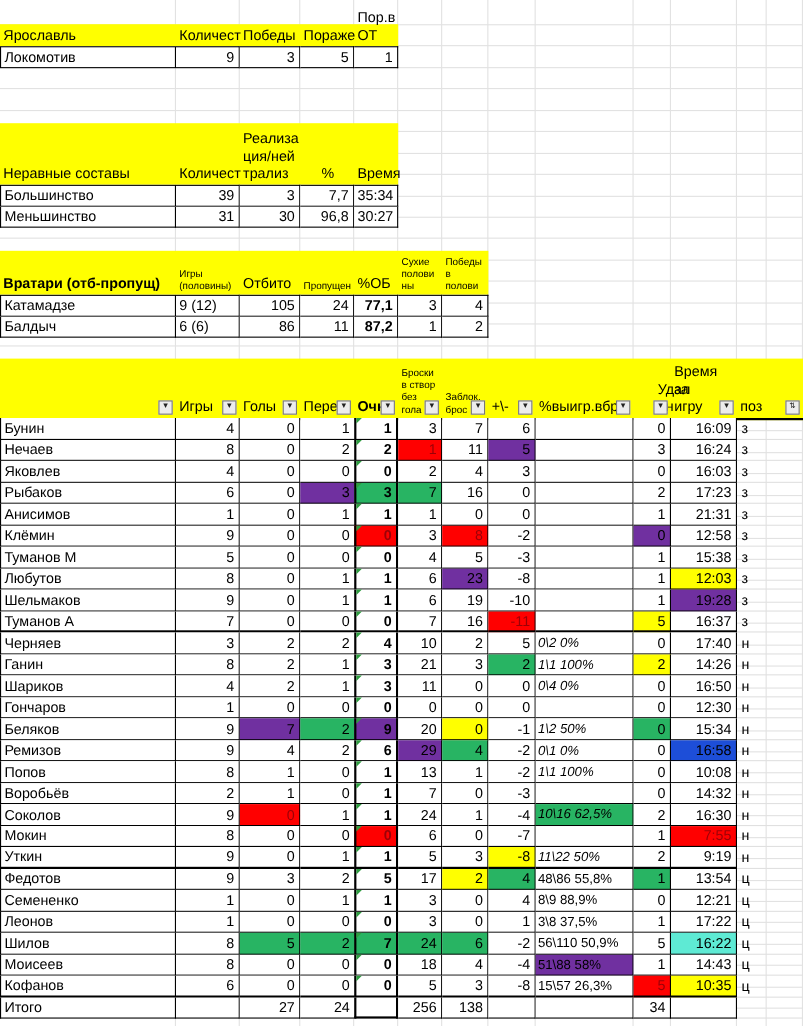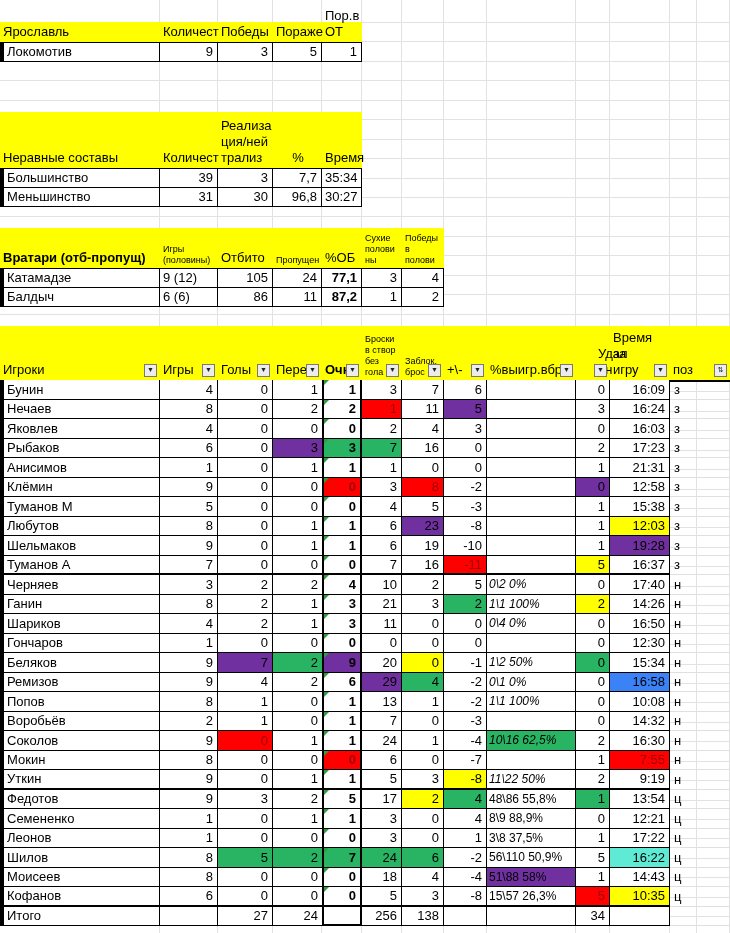--- a/index.html
+++ b/index.html
@@ -2,21 +2,21 @@
 <html><head>
 <meta charset="utf-8">
 <style>
   html,body{margin:0;padding:0;background:#fff;}
   .sheet{position:relative;width:730px;height:933px;background:#ffffff;overflow:hidden;
          font-family:"Liberation Sans",sans-serif;font-size:13px;color:#000;}
   .gline{position:absolute;background:#e2e2e2;}
   .tbl{position:absolute;left:0;display:grid;}
   .c{box-sizing:border-box;position:relative;display:flex;align-items:center;background:#fff;
      border-right:1px solid #000;border-bottom:1px solid #000;padding:0 4px;white-space:nowrap;overflow:visible;}
-  .c.first{border-left:4px solid #000000;}
+  .c.first{border-left:1px solid #000000;}
   .c.topb{border-top:1px solid #000;}
   .c.num{justify-content:flex-end;}
   .c.left{justify-content:flex-start;padding-left:3px;}
   .c.bold{font-weight:700;}
   .c.points{border-left:2.5px solid #000;border-right:2.5px solid #000;font-weight:700;}
   .c.no-r{border-right:0;}
   .c.fo{justify-content:flex-start;padding-left:2px;font-size:12px;}
   .c.it{font-style:italic;}
   .c.pos{border:0;border-bottom:1px solid #e0e0e0;background:transparent;justify-content:flex-start;padding-left:4px;}
   .c.sep{border-bottom-width:2.5px;}
@@ -193,23 +193,20 @@
         <div class="c num topb">4</div>
         <div class="c first left">Балдыч</div>
         <div class="c left">6 (6)</div>
         <div class="c num">86</div>
         <div class="c num">11</div>
         <div class="c num bold">87,2</div>
         <div class="c num">1</div>
         <div class="c num">2</div>
       </div>
       <div class="ybox" style="left: 0px; top: 326px; width: 730px; height: 54px; border-bottom: 2px solid rgb(0, 0, 0);">
-        <div class="hcell" style="left: 0px; width: 160px;">
-          <div class="hline">Игроки</div>
-        </div>
         <div class="hcell" style="left: 160px; width: 58px;">
           <div class="hline">Игры</div>
         </div>
         <div class="hcell" style="left: 218px; width: 55px;">
           <div class="hline">Голы</div>
         </div>
         <div class="hcell" style="left: 273px; width: 49px;">
           <div class="hline">Пере</div>
         </div>
         <div class="hcell bold" style="left: 322px; width: 40px;">
@@ -439,21 +436,21 @@
         <div class="c first left">Ремизов</div>
         <div class="c num">9</div>
         <div class="c num">4</div>
         <div class="c num no-r">2</div>
         <div class="c points num">6<div class="tri"></div></div>
         <div class="c num" style="background: rgb(112, 48, 160);">29</div>
         <div class="c num" style="background: rgb(40, 180, 99);">4</div>
         <div class="c num">-2</div>
         <div class="c fo it">0\1  0%</div>
         <div class="c num">0</div>
-        <div class="c num" style="background: #3b82f6; padding-left: 24px;">16:58</div>
+        <div class="c num" style="background: #1d4ed8; padding-left: 24px;">16:58</div>
         <div class="c pos">н</div>
         <div class="c first left">Попов</div>
         <div class="c num">8</div>
         <div class="c num">1</div>
         <div class="c num no-r">0</div>
         <div class="c points num">1<div class="tri"></div></div>
         <div class="c num">13</div>
         <div class="c num">1</div>
         <div class="c num">-2</div>
         <div class="c fo it">1\1  100%</div>

